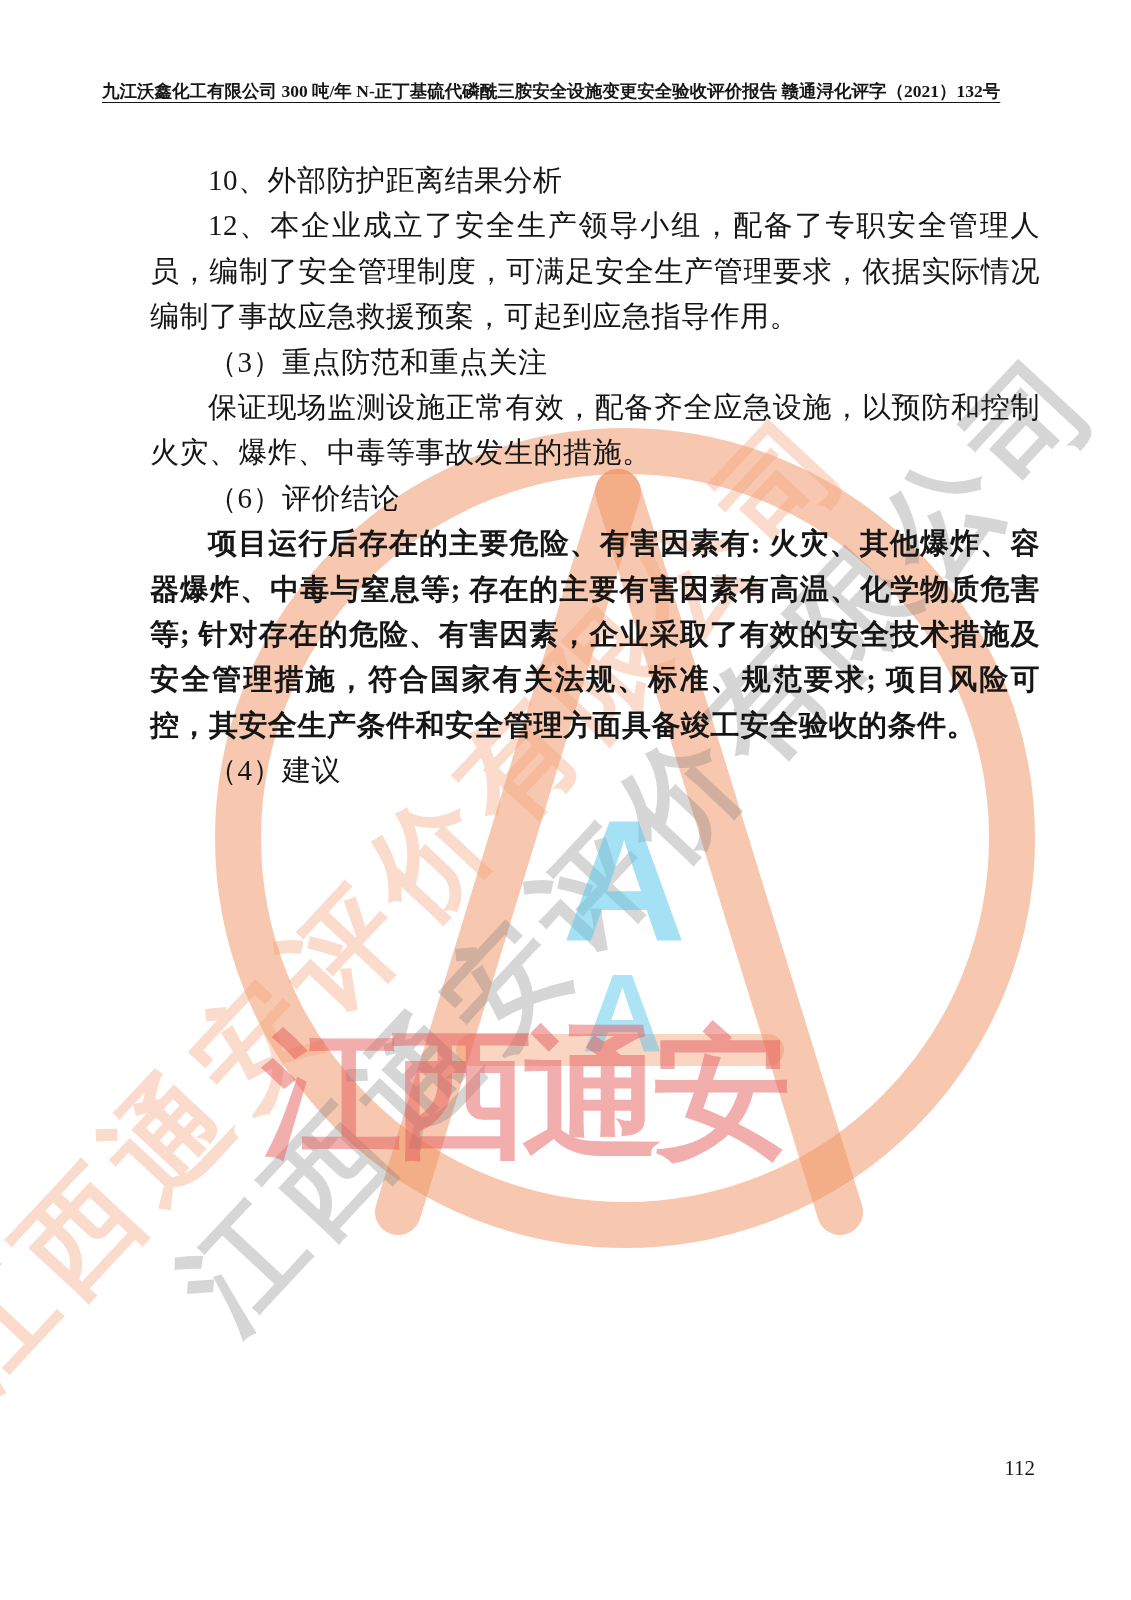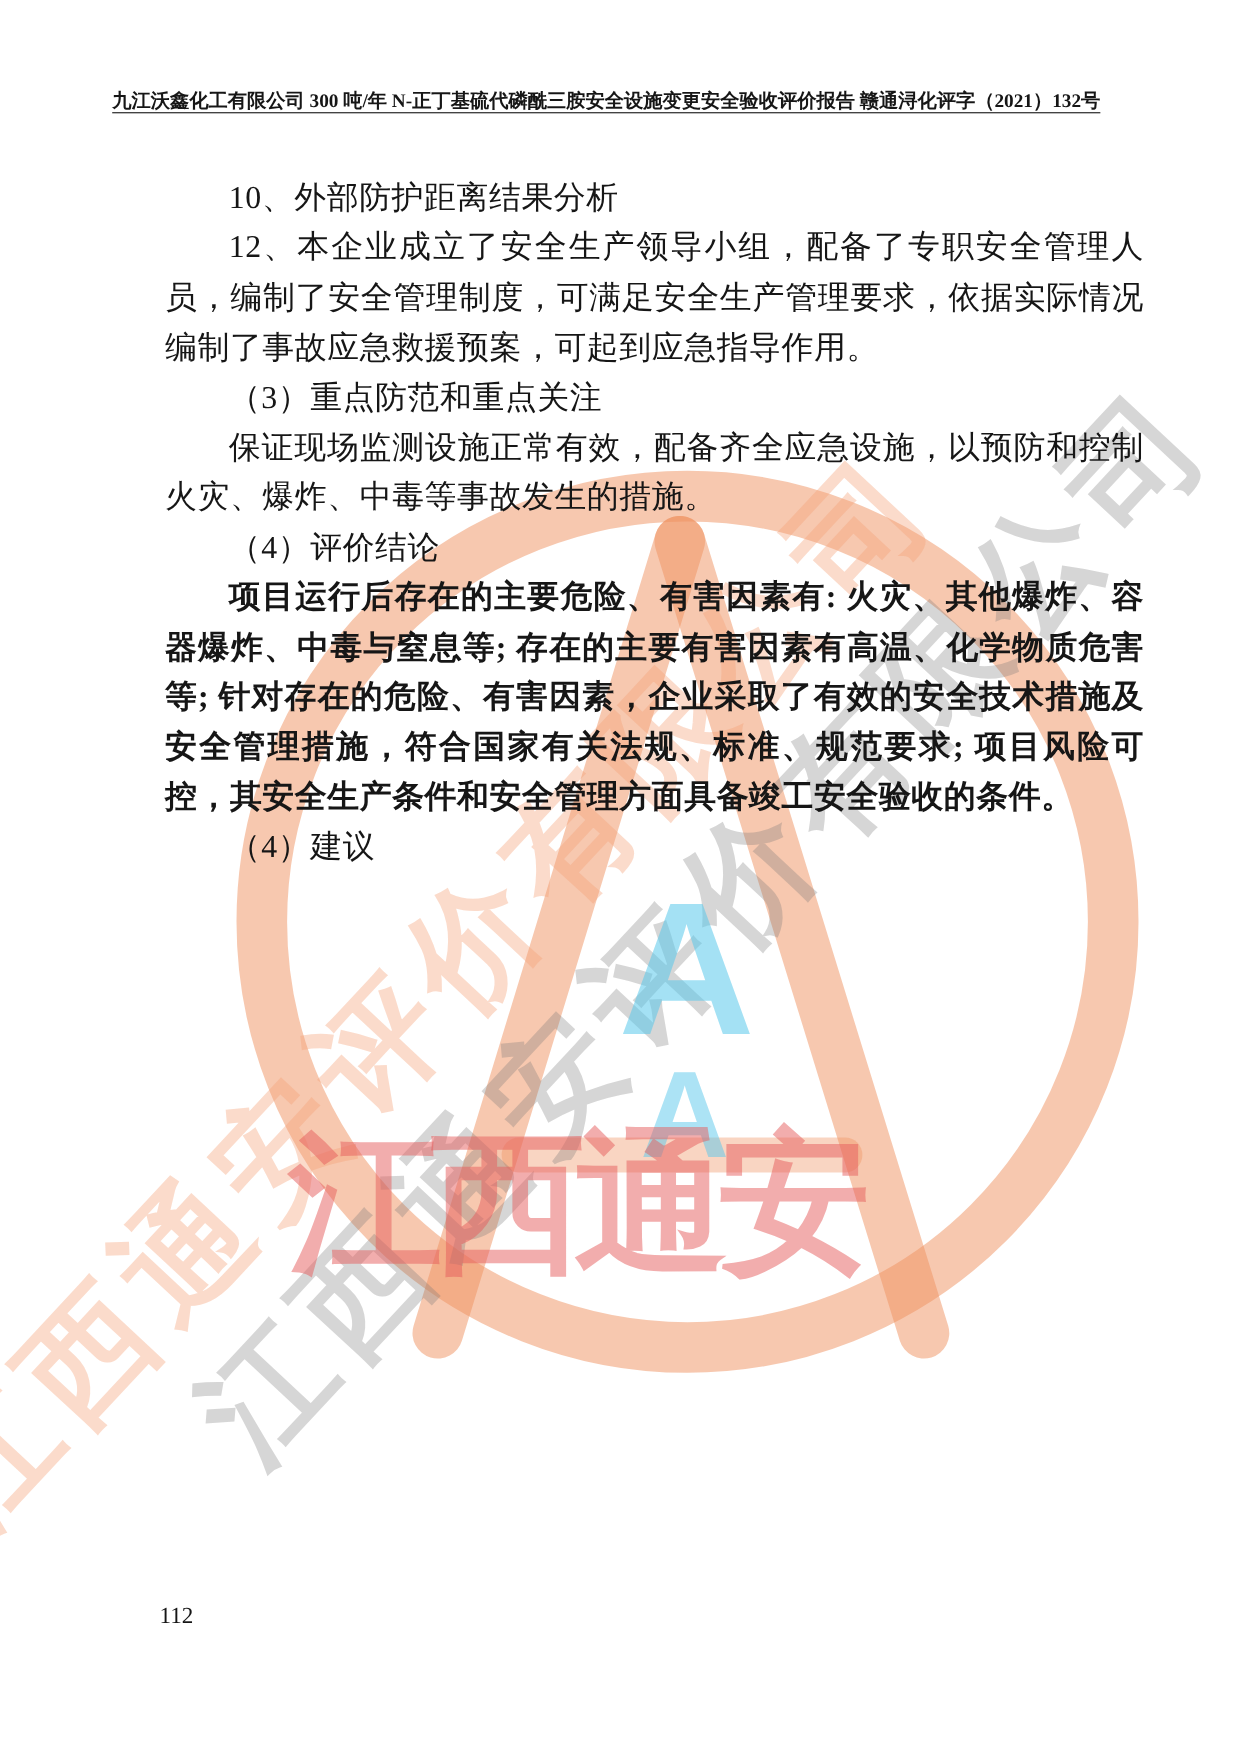--- a/index.html
+++ b/index.html
@@ -42,21 +42,21 @@
     text-align:justify;
     text-indent:2em;
     letter-spacing:0.5px;
   }
   .content p.bold{
     font-weight:700;
   }
   .pagenum{
     position:absolute;
     left:145px; top:1456px; width:890px;
-    text-align:left;
+    text-align:right;
     font-size:21px;
     z-index:2;
   }
   svg text{user-select:none;}
 </style>
 </head>
 <body>
 
 <div class="page">
 
@@ -79,20 +79,20 @@
     <text x="262" y="1142" font-size="140" font-weight="700" fill="rgba(230,92,92,0.50)" style="letter-spacing:-10px" font-family="Liberation Serif, serif">江西通安</text>
   </svg>
 
   <div class="header">九江沃鑫化工有限公司 300 吨/年 N-正丁基硫代磷酰三胺安全设施变更安全验收评价报告  赣通浔化评字（2021）132号</div>
 
   <div class="content">
     <p>10、外部防护距离结果分析</p>
     <p>12、本企业成立了安全生产领导小组，配备了专职安全管理人员，编制了安全管理制度，可满足安全生产管理要求，依据实际情况编制了事故应急救援预案，可起到应急指导作用。</p>
     <p>（3）重点防范和重点关注</p>
     <p>保证现场监测设施正常有效，配备齐全应急设施，以预防和控制火灾、爆炸、中毒等事故发生的措施。</p>
-    <p>（4）评价结论</p>
+    <p>（6）评价结论</p>
     <p class="bold">项目运行后存在的主要危险、有害因素有: 火灾、其他爆炸、容器爆炸、中毒与窒息等; 存在的主要有害因素有高温、化学物质危害等; 针对存在的危险、有害因素，企业采取了有效的安全技术措施及安全管理措施，符合国家有关法规、标准、规范要求; 项目风险可控，其安全生产条件和安全管理方面具备竣工安全验收的条件。</p>
     <p>（4）建议</p>
   </div>
 
   <div class="pagenum">112</div>
 
 </div>
 
 </body></html>

